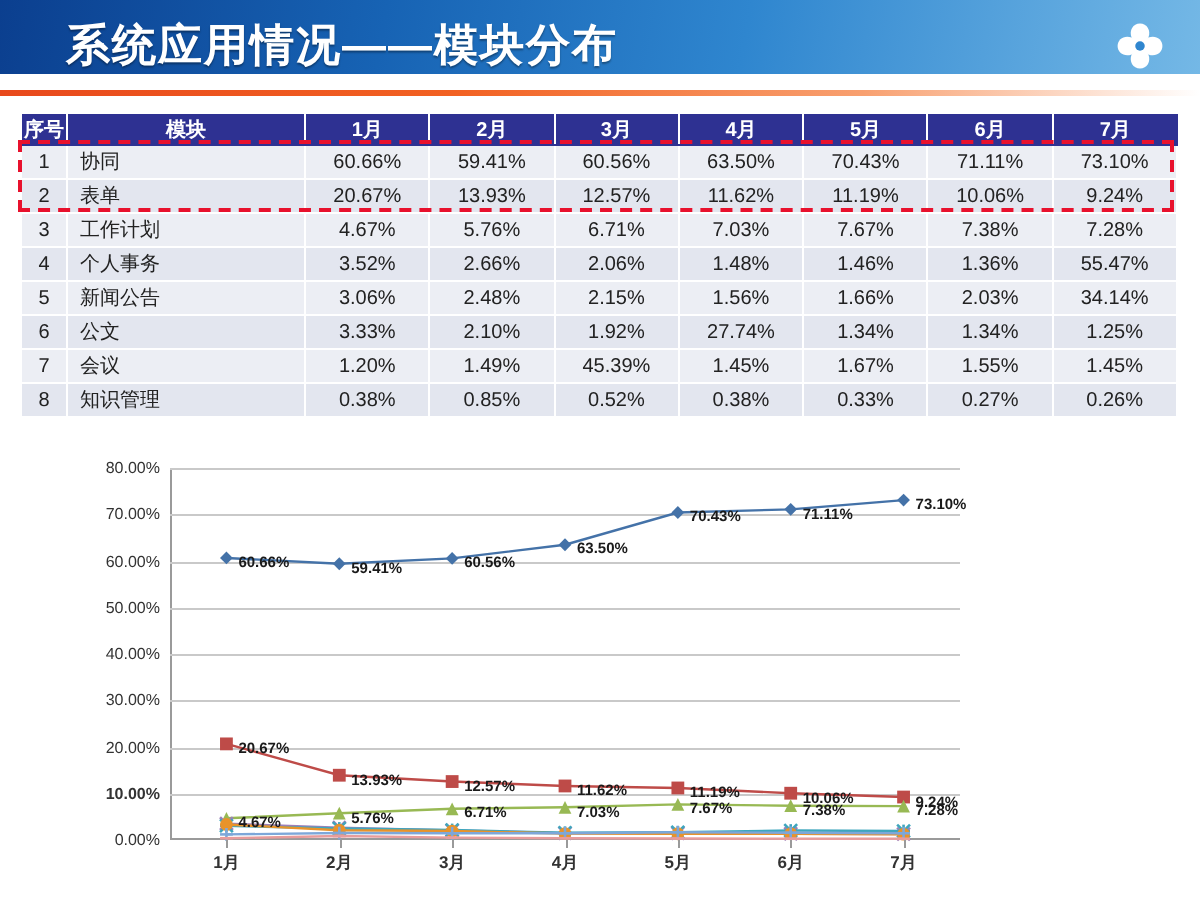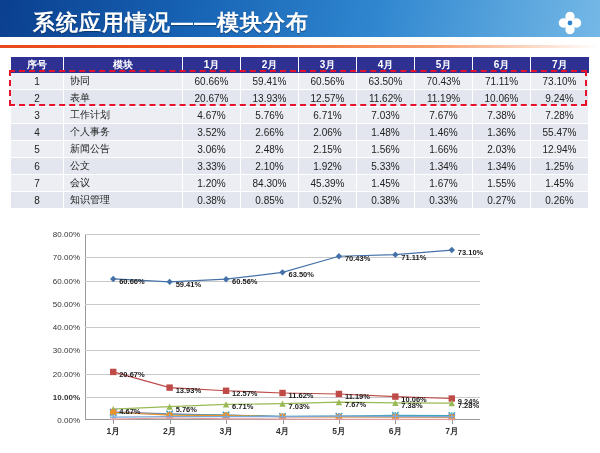--- a/index.html
+++ b/index.html
@@ -46,21 +46,21 @@
   table.data th:last-child{border-right:none;}
   table.data td{
     height:16px;padding:0 6px;border-right:1px solid #ffffff;
     border-bottom:1px solid #ffffff;
   }
   table.data tr.row-odd td{background:#eceef4;}
   table.data tr.row-even td{background:#e3e6ef;}
   td.c-idx{text-align:center;width:42px;}
   td.c-name{text-align:left;width:118px;}
   td.c-val{text-align:center;}
-  th.h-idx{width:52px;}
+  th.h-idx{width:22px;}
   th.h-name{width:118px;}
 
   .redbox{
     position:absolute;left:9px;top:70px;width:578px;height:36px;
     border:2px dashed #e8112d;box-sizing:border-box;pointer-events:none;
   }
 
   
   .chart{
     position:absolute;left:0;top:222px;width:600px;height:231px;
@@ -170,38 +170,38 @@
         </tr>
         <tr class="row-odd">
           <td class="c-idx">5</td>
           <td class="c-name">新闻公告</td>
           <td class="c-val">3.06%</td>
           <td class="c-val">2.48%</td>
           <td class="c-val">2.15%</td>
           <td class="c-val">1.56%</td>
           <td class="c-val">1.66%</td>
           <td class="c-val">2.03%</td>
-          <td class="c-val">12.94%</td>
+          <td class="c-val">34.14%</td>
         </tr>
         <tr class="row-even">
           <td class="c-idx">6</td>
           <td class="c-name">公文</td>
           <td class="c-val">3.33%</td>
           <td class="c-val">2.10%</td>
           <td class="c-val">1.92%</td>
-          <td class="c-val">5.33%</td>
+          <td class="c-val">27.74%</td>
           <td class="c-val">1.34%</td>
           <td class="c-val">1.34%</td>
           <td class="c-val">1.25%</td>
         </tr>
         <tr class="row-odd">
           <td class="c-idx">7</td>
           <td class="c-name">会议</td>
           <td class="c-val">1.20%</td>
-          <td class="c-val">84.30%</td>
+          <td class="c-val">1.49%</td>
           <td class="c-val">45.39%</td>
           <td class="c-val">1.45%</td>
           <td class="c-val">1.67%</td>
           <td class="c-val">1.55%</td>
           <td class="c-val">1.45%</td>
         </tr>
         <tr class="row-even">
           <td class="c-idx">8</td>
           <td class="c-name">知识管理</td>
           <td class="c-val">0.38%</td>

